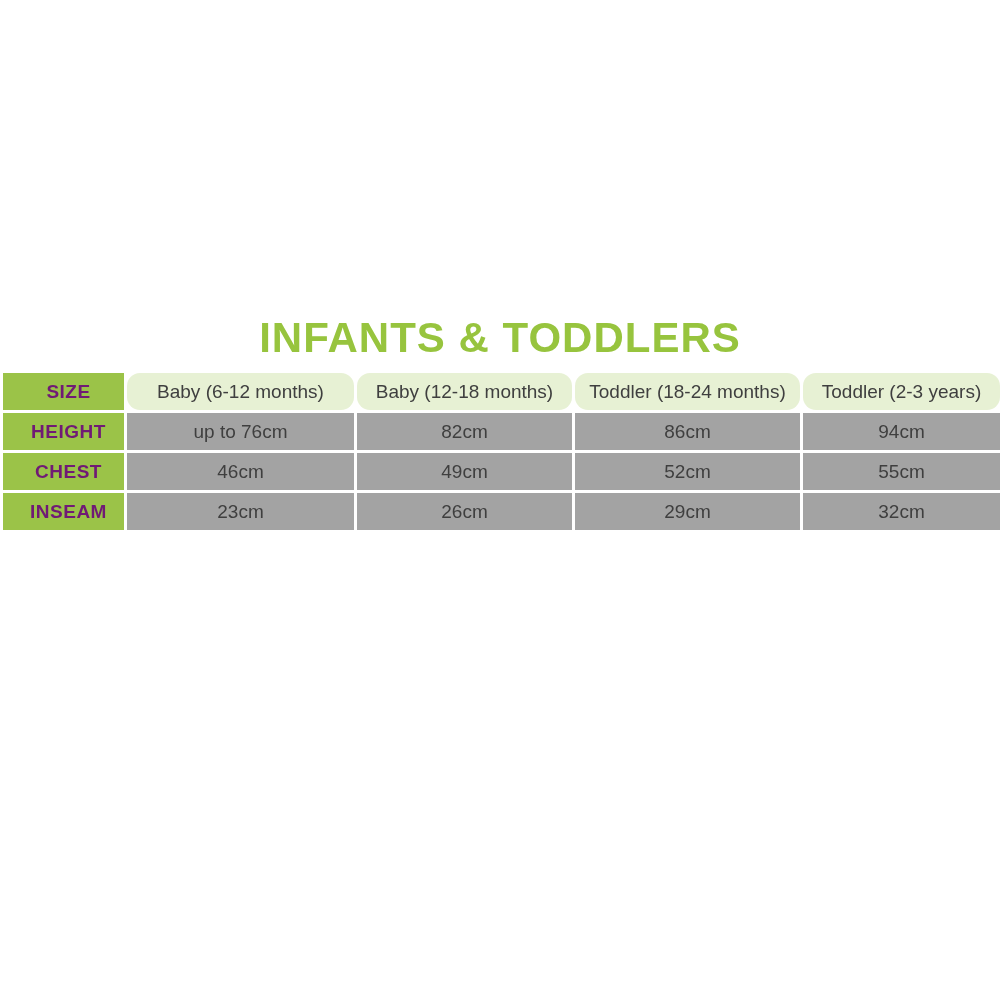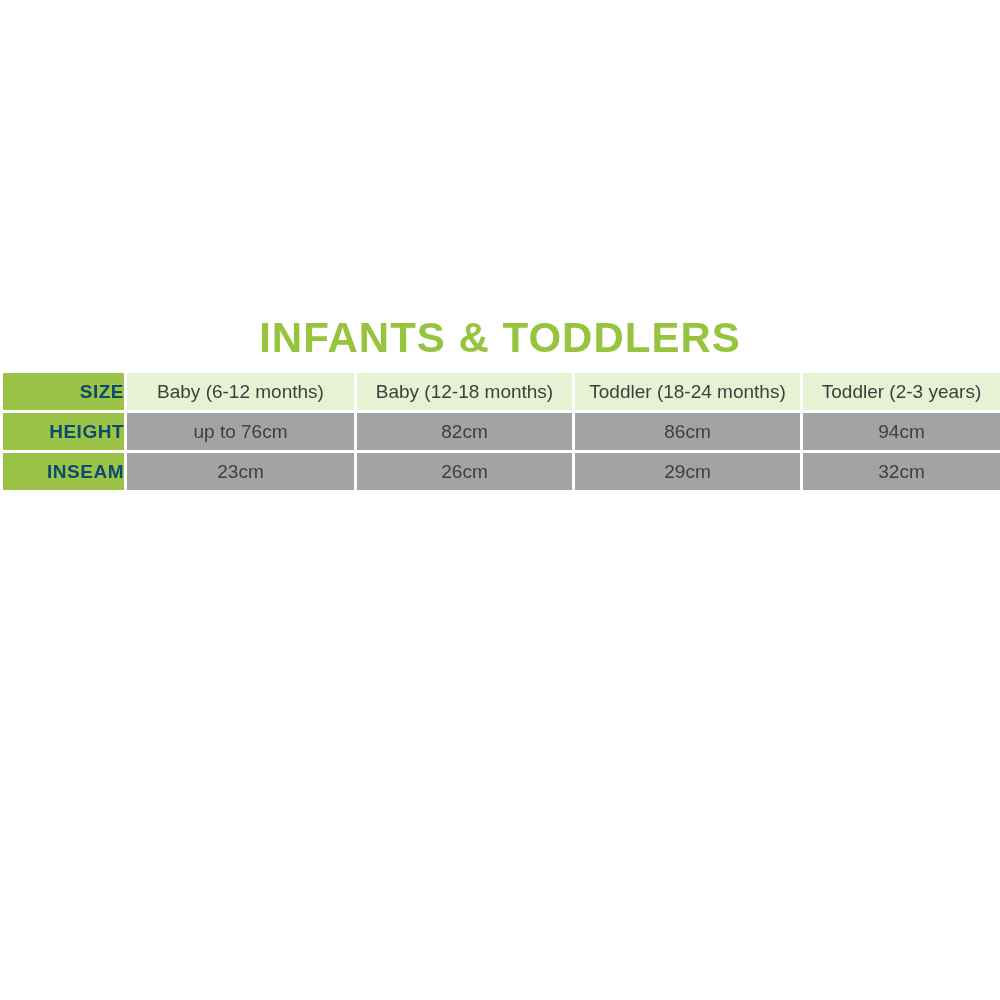--- a/index.html
+++ b/index.html
@@ -34,37 +34,38 @@
   }
   table.size-chart td, table.size-chart th {
     height: 37px;
     vertical-align: middle;
     font-size: 19px;
     overflow: hidden;
     white-space: nowrap;
   }
   .label-cell {
     background: #9bc348;
-    color: #0c4a6e;
+    color: #701a75;
     font-weight: bold;
-    text-align: right;
+    text-align: center;
     padding-left: 10px;
     letter-spacing: 0.5px;
   }
   .data-cell {
     background: #a3a3a3;
     color: #3f3f3f;
     font-weight: normal;
     text-align: center;
   }
   .header-cell {
     background: #e7f1d4;
     color: #3f3f3f;
     font-weight: normal;
     text-align: center;
+    border-radius: 13px;
   }
 </style>
 </head>
 <body>
 
 <div class="page">
 
   <div class="title">INFANTS &amp; TODDLERS</div>
 
   <table class="size-chart">
@@ -86,20 +87,27 @@
     </tr>
 
     <tr>
       <td class="label-cell">HEIGHT</td>
       <td class="data-cell">up to 76cm</td>
       <td class="data-cell">82cm</td>
       <td class="data-cell">86cm</td>
       <td class="data-cell">94cm</td>
     </tr>
 
+    <tr>
+      <td class="label-cell">CHEST</td>
+      <td class="data-cell">46cm</td>
+      <td class="data-cell">49cm</td>
+      <td class="data-cell">52cm</td>
+      <td class="data-cell">55cm</td>
+    </tr>
 
 
 
 
 
     <tr>
       <td class="label-cell">INSEAM</td>
       <td class="data-cell">23cm</td>
       <td class="data-cell">26cm</td>
       <td class="data-cell">29cm</td>

